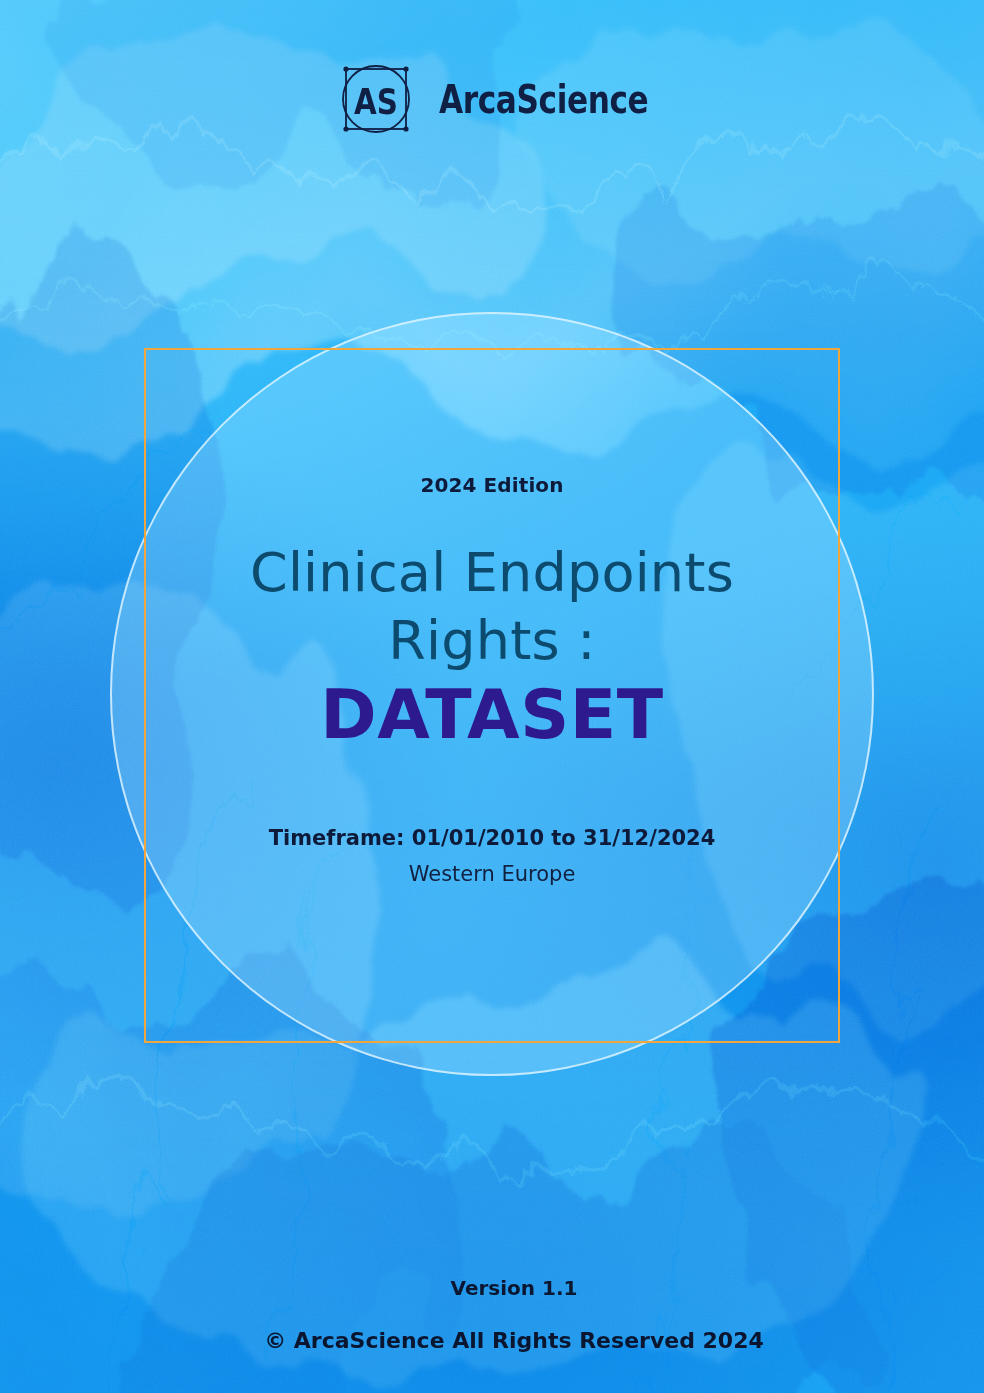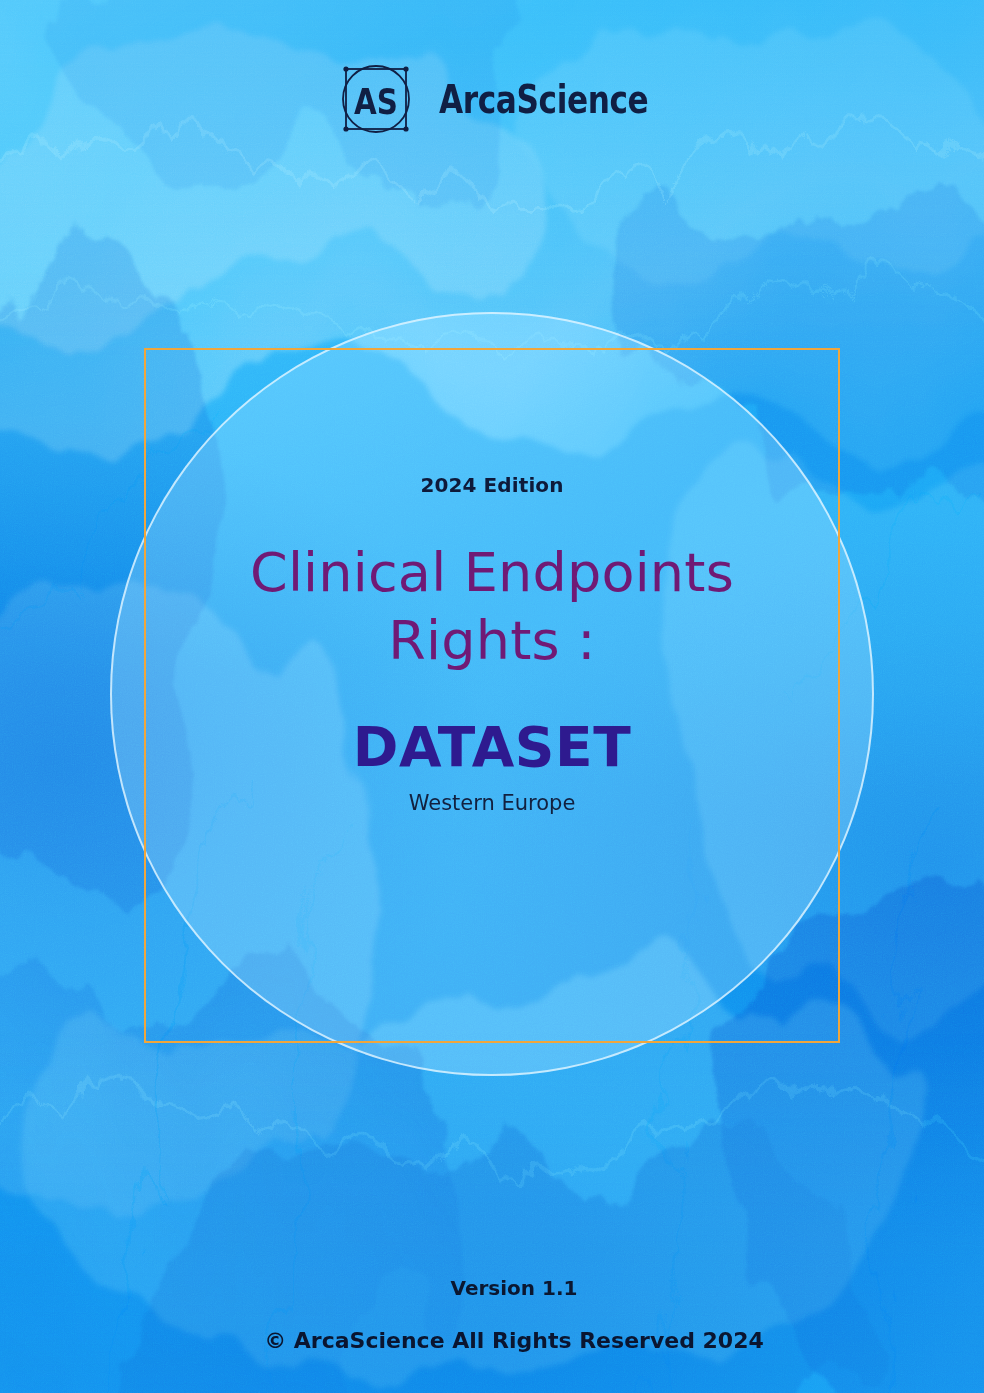--- a/index.html
+++ b/index.html
@@ -88,27 +88,26 @@
   }
   .edition {
     margin-top:125px;
     font-size:20px; font-weight:700;
     color:#0e1a3a; letter-spacing:.1px;
   }
   .title {
     margin-top:42px;
     font-size:54px; font-weight:400;
     line-height:1.26;
-    color:#701a75;
+    color:#0c4a6e;
     letter-spacing:.2px;
     max-width:560px;
   }
   .subject {
-    margin-top:40px;
-    font-size:55px; font-weight:700;
+    font-size:68px; font-weight:700;
     letter-spacing:.6px;
     color:#2e1a8f;
   }
   .timeframe {
     margin-top:72px;
     font-size:21px; font-weight:700;
     color:#0e1a3a;
   }
   .region {
     margin-top:12px;
@@ -241,20 +240,21 @@
     <span class="logo-word">ArcaScience</span>
   </div>
 
   <div class="center-block">
     <div class="edition">2024 Edition</div>
     <div class="title">
       <div>Clinical Endpoints</div>
       <div>Rights :</div>
     </div>
     <div class="subject">DATASET</div>
+    <div class="timeframe">Timeframe: 01/01/2010 to 31/12/2024</div>
     <div class="region">Western Europe</div>
   </div>
 
   <div class="footer">
     <div class="version">Version 1.1</div>
     <div class="copyright">© ArcaScience All Rights Reserved 2024</div>
   </div>
 
 </div>
 

